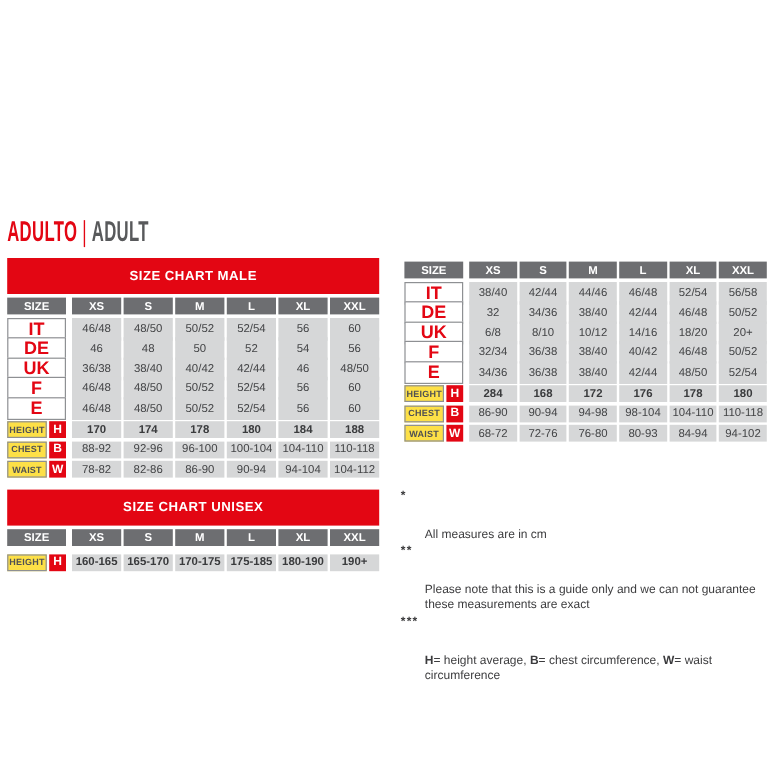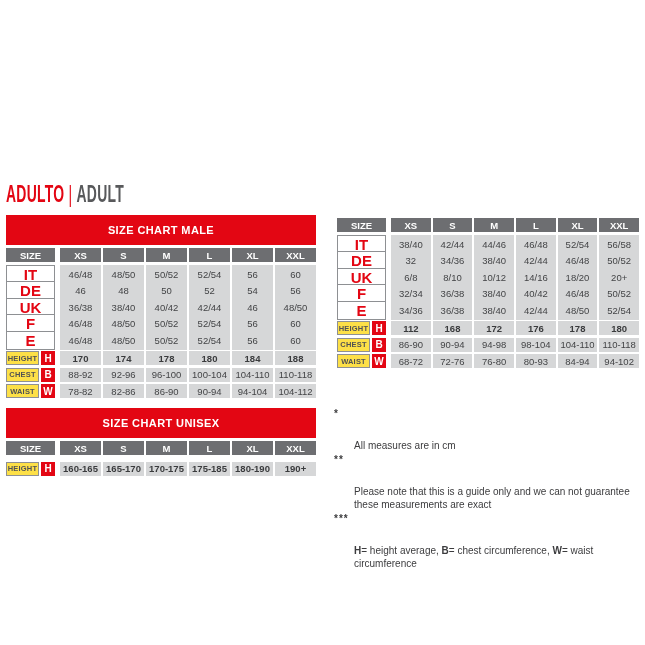--- a/index.html
+++ b/index.html
@@ -237,21 +237,21 @@
         <div class="data-cell">38/40</div>
         <div class="data-cell">42/44</div>
         <div class="data-cell">48/50</div>
         <div class="data-cell">52/54</div>
       </div>
       <div class="row gap-before">
         <div class="measure-label">
           <div class="measure-name">HEIGHT</div>
           <div class="letter-box">H</div>
         </div>
-        <div class="data-cell bold">112</div>
+        <div class="data-cell bold">284</div>
         <div class="data-cell bold">168</div>
         <div class="data-cell bold">172</div>
         <div class="data-cell bold">176</div>
         <div class="data-cell bold">178</div>
         <div class="data-cell bold">180</div>
       </div>
       <div class="row">
         <div class="measure-label">
           <div class="measure-name">CHEST</div>
           <div class="letter-box">B</div>

